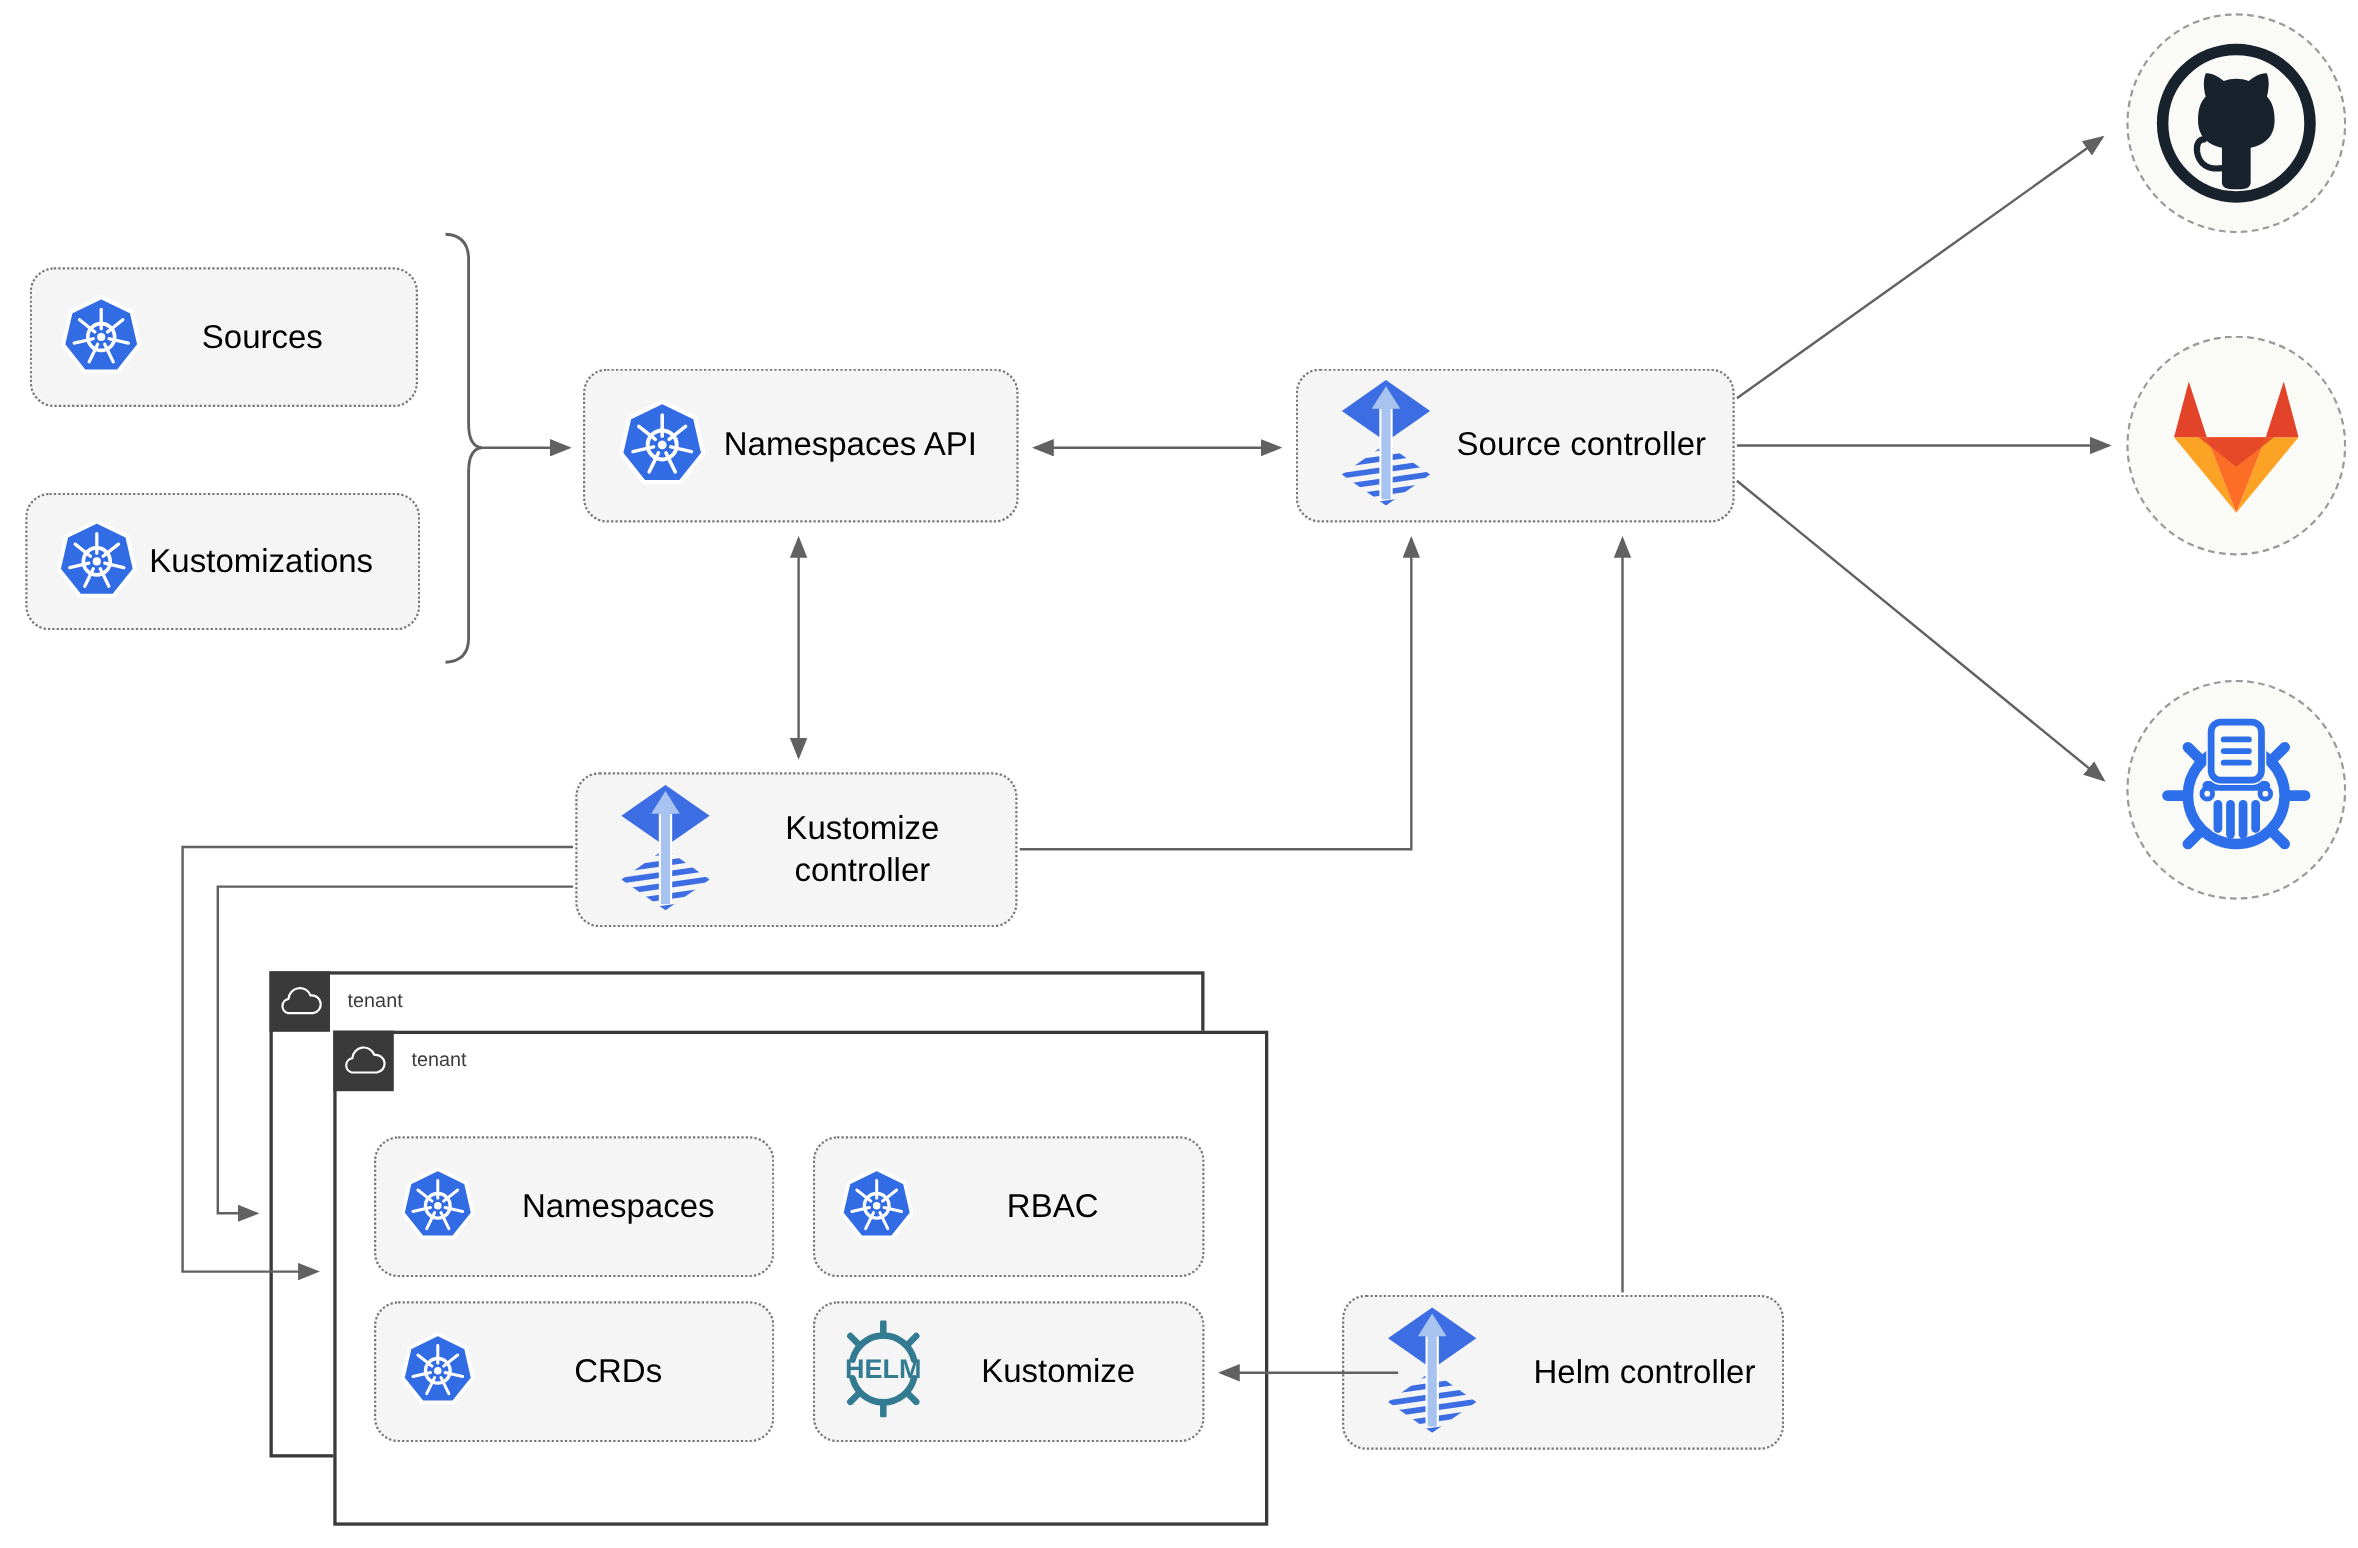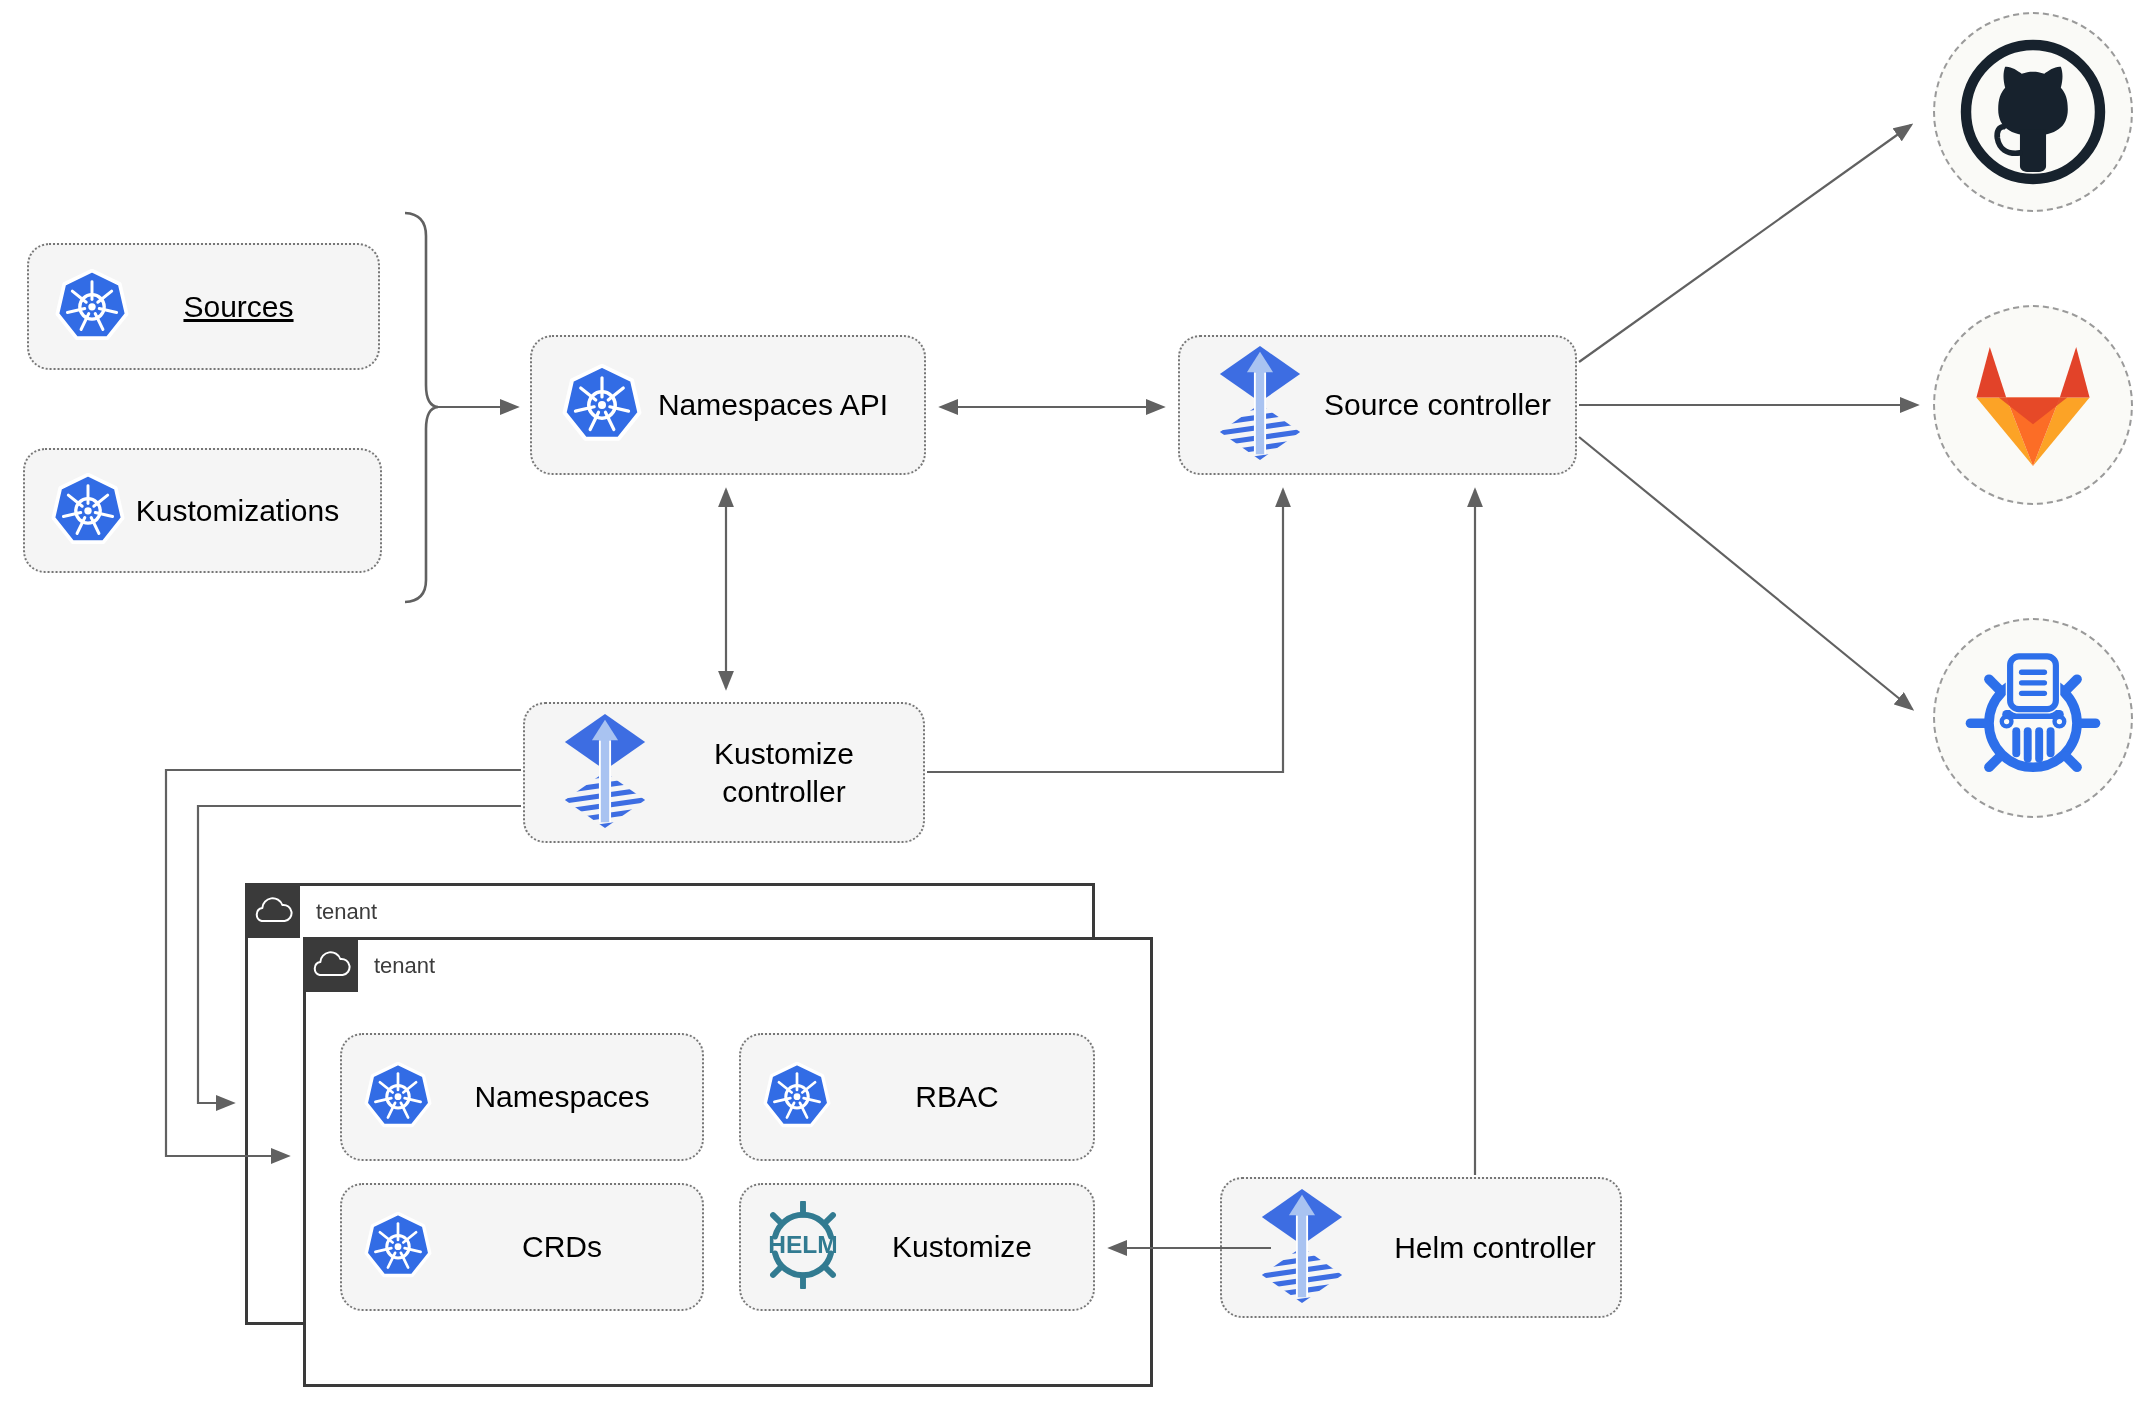--- a/index.html
+++ b/index.html
@@ -37,21 +37,21 @@
   .node .icon{position:absolute;top:50%;transform:translateY(-50%);}
 
   .tenant{
     position:absolute;background:#fff;border:3px solid var(--tenant-dark);
   }
   .tenant .thead{
     position:absolute;left:-3px;top:-3px;width:55px;height:55px;
     background:var(--tenant-dark);display:flex;align-items:center;justify-content:center;
   }
   .tenant .tlabel{
-    position:absolute;left:68px;top:13px;font-size:22px;color:#3c3c3c;
+    position:absolute;left:68px;top:13px;font-size:18px;color:#3c3c3c;
   }
 
   .remote{
     position:absolute;width:200px;height:200px;border-radius:50%;
     background:var(--circle-fill);border:2.5px dashed #9a9a9a;
     display:flex;align-items:center;justify-content:center;
   }
 
   svg.overlay{position:absolute;left:0;top:0;pointer-events:none;z-index:60;}
   .edge{stroke:var(--arrow-gray);stroke-width:2.2;fill:none;}
@@ -84,21 +84,21 @@
 
   <div class="tenant z6" style="left:303px;top:937px;width:850px;height:450px;">
     <div class="thead">
       <svg width="40" height="30" viewBox="0 0 60 44">
         <path d="M13,37 A10,10 0 0 1 14,17.5 A15.5,15.5 0 0 1 44,13 A11,11 0 0 1 47.5,37 Z" fill="none" stroke="#fff" stroke-width="3" stroke-linejoin="round"></path>
       </svg>
     </div>
     <span class="tlabel">tenant</span>
   </div>
 
-  <div class="node z10" style="left:27px;top:243px;width:353px;height:127px;text-decoration:underline;">
+  <div class="node z10" style="left:27px;top:243px;width:353px;height:127px;">
     <span class="icon" style="left:26px;">
       <svg width="74" height="72" viewBox="0 0 100 97">
         <polygon points="50,2 87.5,20.1 96.8,60.7 70.8,93.3 29.2,93.3 3.2,60.7 12.5,20.1" fill="var(--kubernetes-blue)" stroke="#fff" stroke-width="5" stroke-linejoin="round"></polygon>
         <g stroke="#fff" stroke-width="4" stroke-linecap="round">
           <line x1="50" y1="41" x2="50" y2="17"></line>
             <line x1="57.8" y1="44.8" x2="76.6" y2="29.8"></line>
           <line x1="59.8" y1="53.2" x2="83.2" y2="58.6"></line>
             <line x1="54.3" y1="60" x2="64.8" y2="81.6"></line>
           <line x1="45.7" y1="60" x2="35.2" y2="81.6"></line>
             <line x1="40.2" y1="53.2" x2="16.8" y2="58.6"></line>

